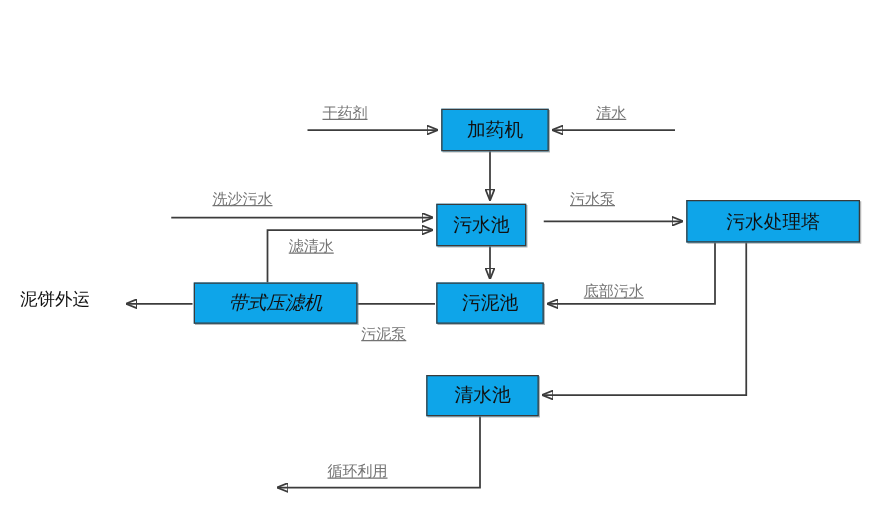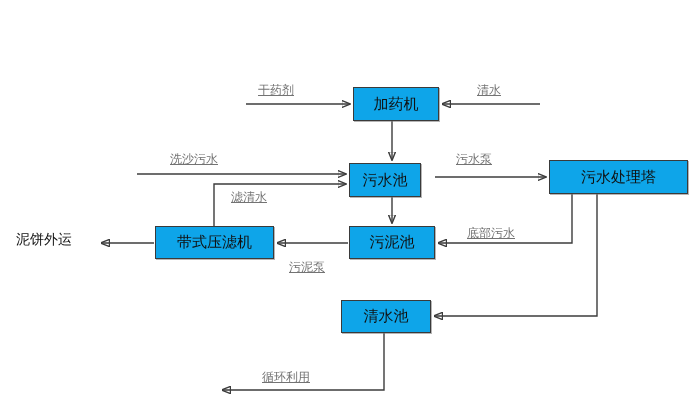--- a/index.html
+++ b/index.html
@@ -102,21 +102,21 @@
 
     <path d="M597,194 L597,316 L434,316" marker-end="url(#ah)"></path>
 
     <path d="M384,333 L384,390 L222,390" marker-end="url(#ah)"></path>
   </svg>
 
   <div id="nodes">
       <div class="node" style="left: 353px; top: 87px; width: 86px; height: 34px;">加药机</div>
       <div class="node" style="left: 349px; top: 163px; width: 72px; height: 34px;">污水池</div>
       <div class="node" style="left: 549px; top: 160px; width: 139px; height: 34px;">污水处理塔</div>
-      <div class="node" style="left: 155px; top: 226px; width: 119px; height: 33px;">带式压滤机</div>
+      <div class="node" style="left: 155px; top: 226px; width: 131px; height: 33px; font-style: italic;">带式压滤机</div>
       <div class="node" style="left: 349px; top: 226px; width: 86px; height: 33px;">污泥池</div>
       <div class="node" style="left: 341px; top: 300px; width: 90px; height: 33px;">清水池</div>
     </div>
   <div id="edgelabels">
       <div class="edge-label" style="left: 258px; top: 82px;">干药剂</div>
       <div class="edge-label" style="left: 477px; top: 82px;">清水</div>
       <div class="edge-label" style="left: 170px; top: 151px;">洗沙污水</div>
       <div class="edge-label" style="left: 231px; top: 189px;">滤清水</div>
       <div class="edge-label" style="left: 456px; top: 151px;">污水泵</div>
       <div class="edge-label" style="left: 467px; top: 225px;">底部污水</div>

